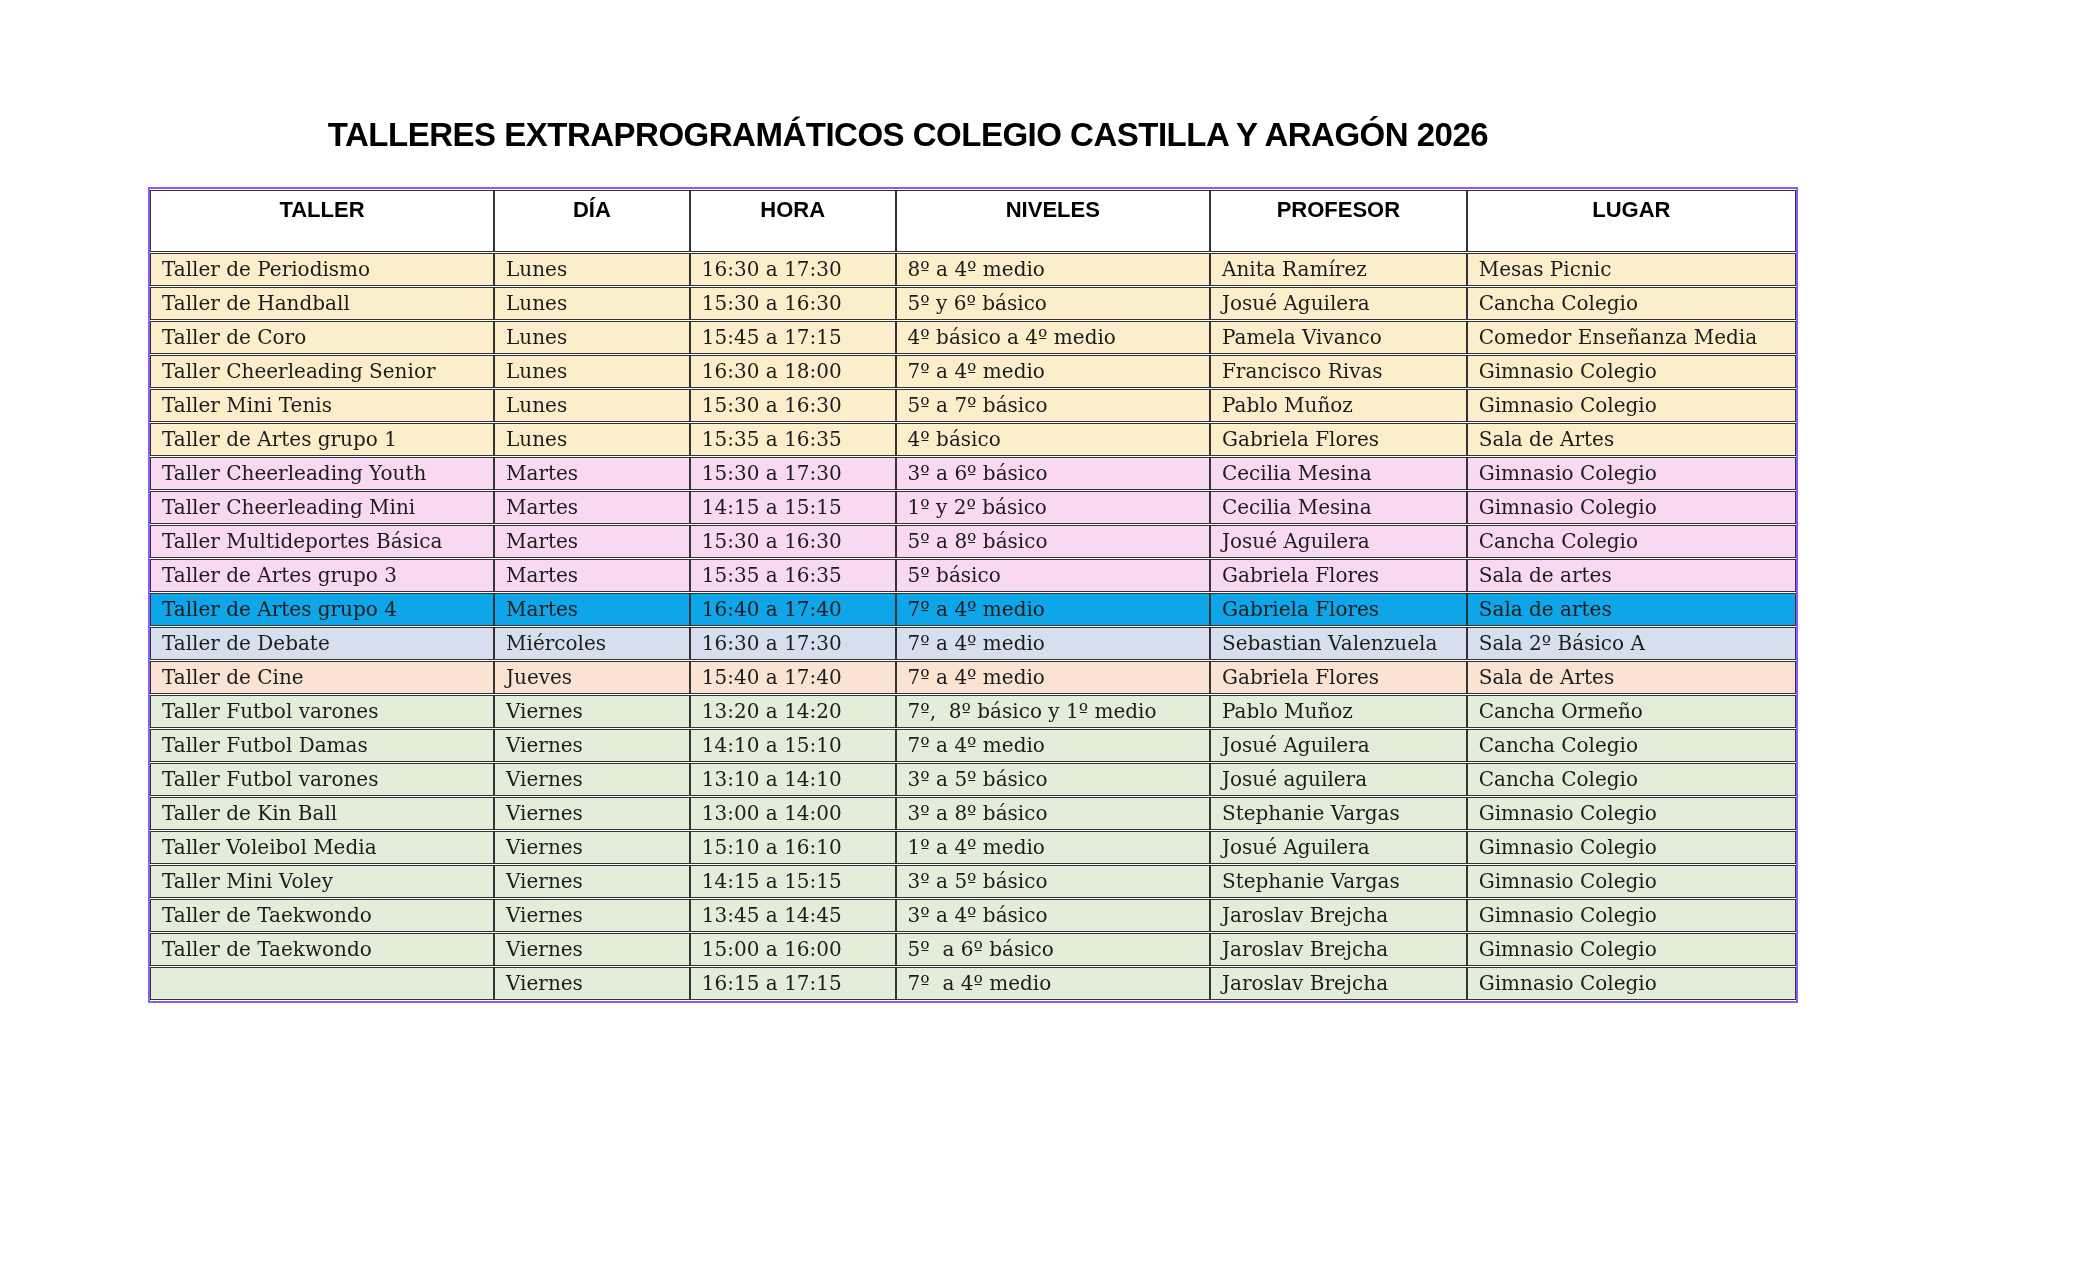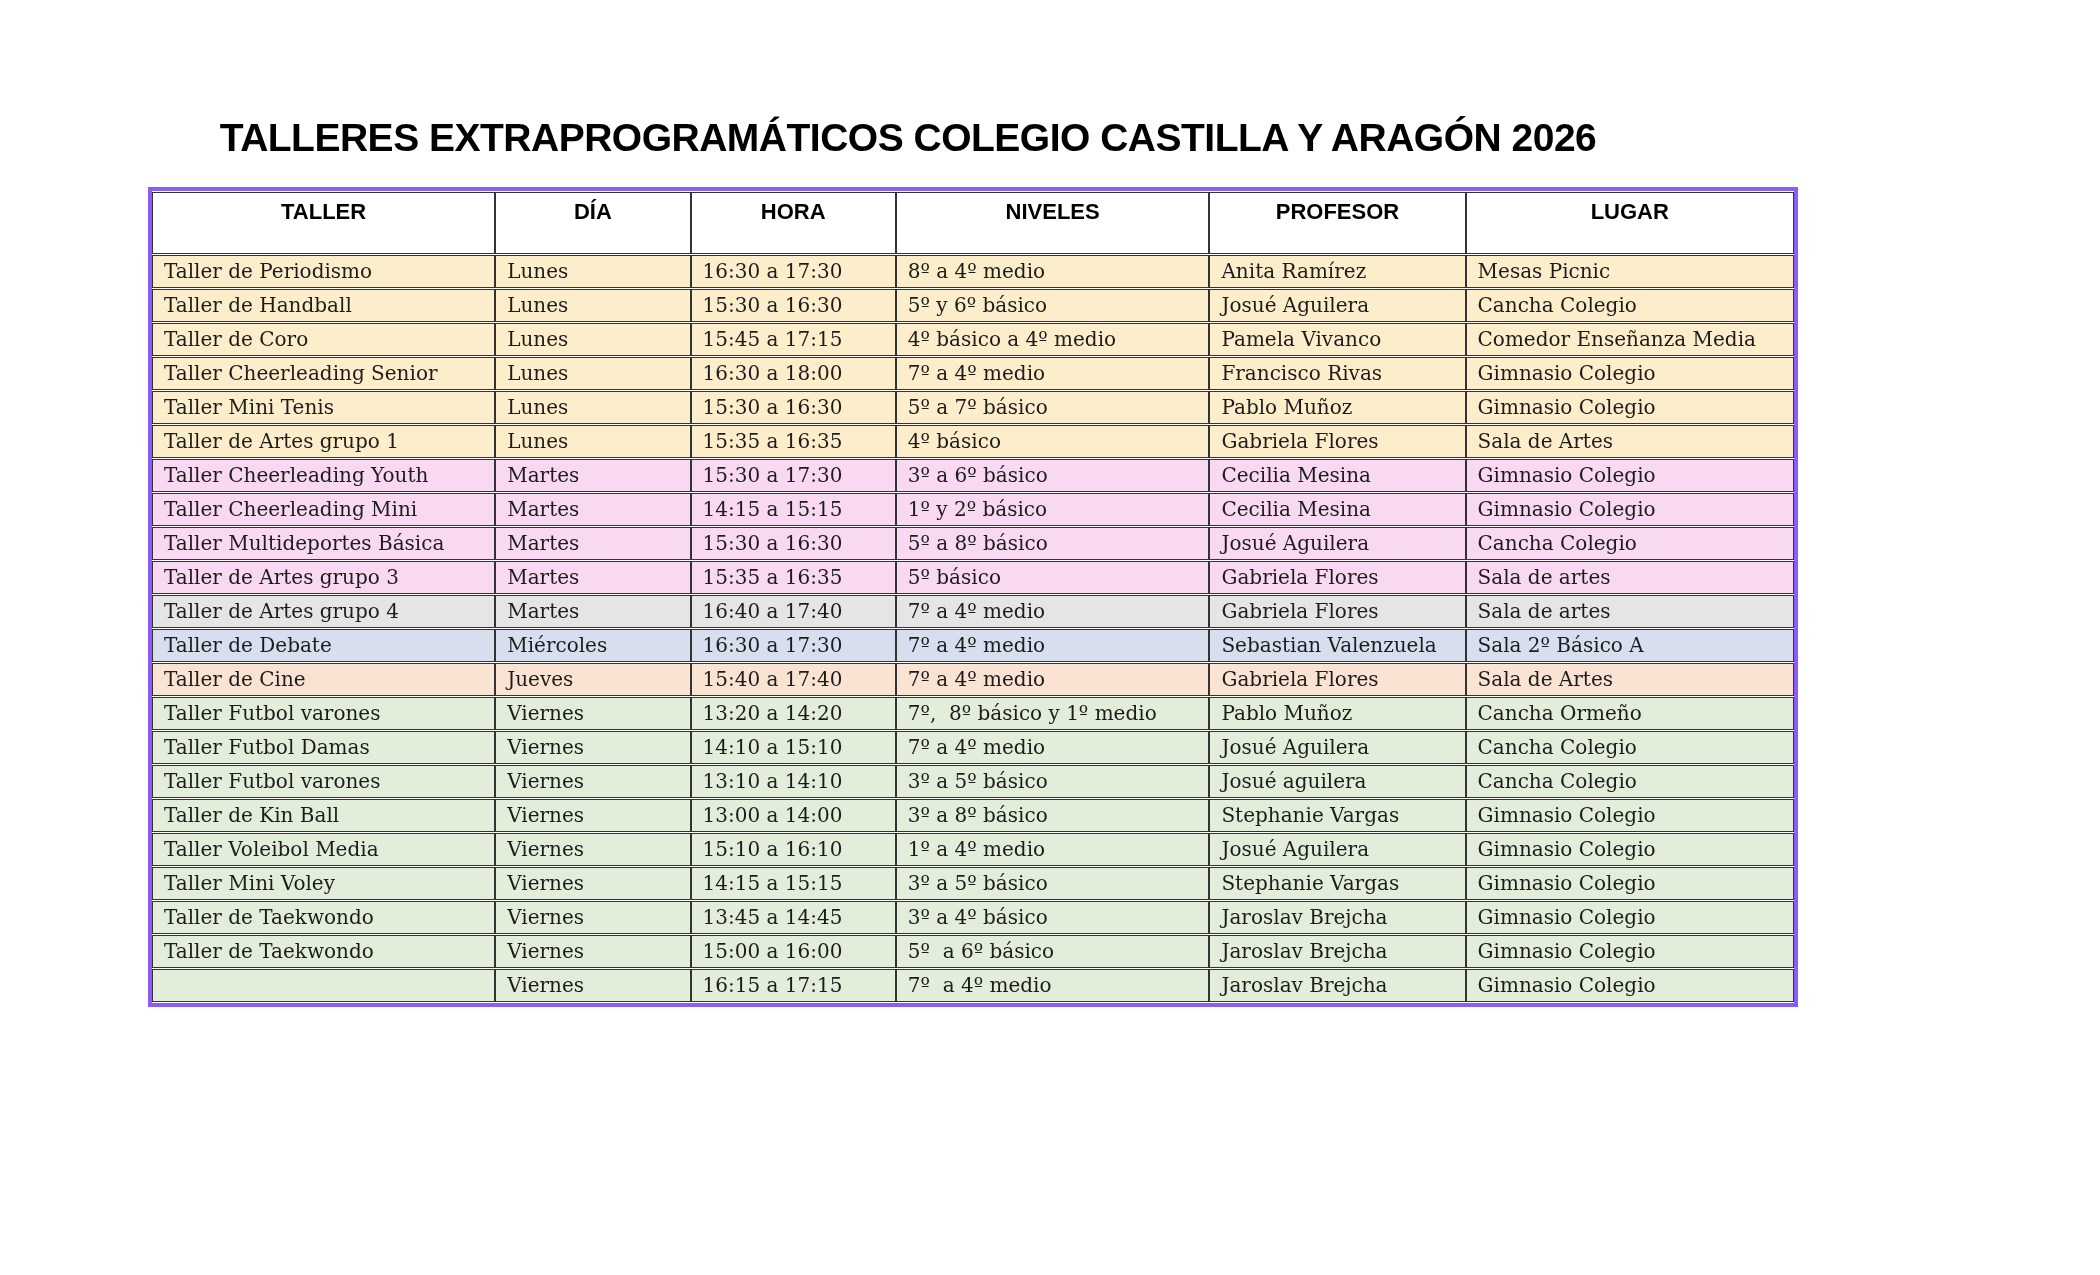--- a/index.html
+++ b/index.html
@@ -14,31 +14,31 @@
   }
   .doc-title {
     position: absolute;
     left: 148px;
     top: 116px;
     width: 1520px;
     margin: 0;
     text-align: center;
     font-family: "Liberation Sans", sans-serif;
     font-weight: 700;
-    font-size: 39px;
+    font-size: 33px;
     letter-spacing: -0.5px;
     color: #000000;
     white-space: nowrap;
   }
   .table-wrap {
     position: absolute;
     left: 148px;
     top: 187px;
     width: 1650px;
-    border: 4px solid #8b5cf6;
+    border: 2px solid #8b5cf6;
     background: #ffffff;
     box-sizing: border-box;
   }
   table.schedule {
     width: 100%;
     border-collapse: separate;
     border-spacing: 0 1px;
     table-layout: fixed;
   }
   table.schedule th, table.schedule td {
@@ -177,21 +177,21 @@
             <td>Cancha Colegio</td>
           </tr>
           <tr style="background: rgb(248, 217, 241);">
             <td>Taller de Artes grupo 3</td>
             <td>Martes</td>
             <td>15:35 a 16:35</td>
             <td>5º básico</td>
             <td>Gabriela Flores</td>
             <td>Sala de artes</td>
           </tr>
-          <tr style="background: #e5e5e5;">
+          <tr style="background: #0ea5e9;">
             <td>Taller de Artes grupo 4</td>
             <td>Martes</td>
             <td>16:40 a 17:40</td>
             <td>7º a 4º medio</td>
             <td>Gabriela Flores</td>
             <td>Sala de artes</td>
           </tr>
           <tr style="background: rgb(215, 223, 238);">
             <td>Taller de Debate</td>
             <td>Miércoles</td>

